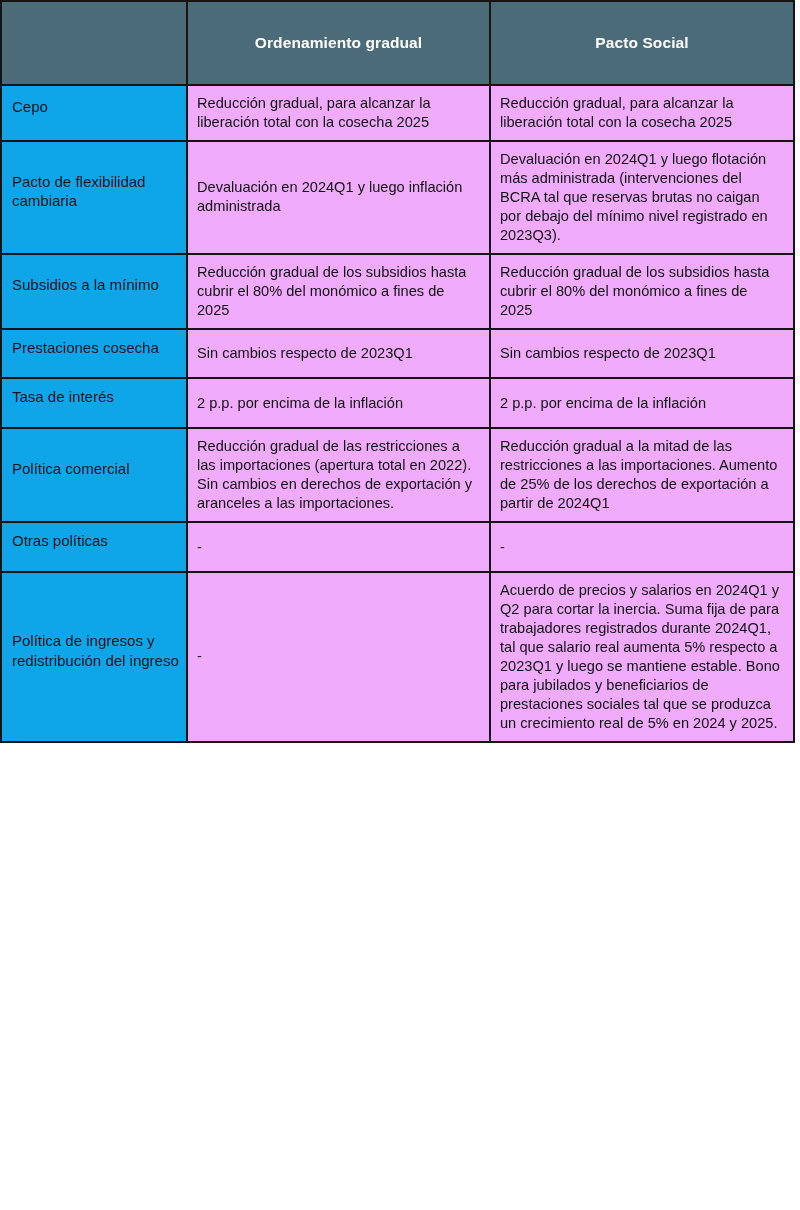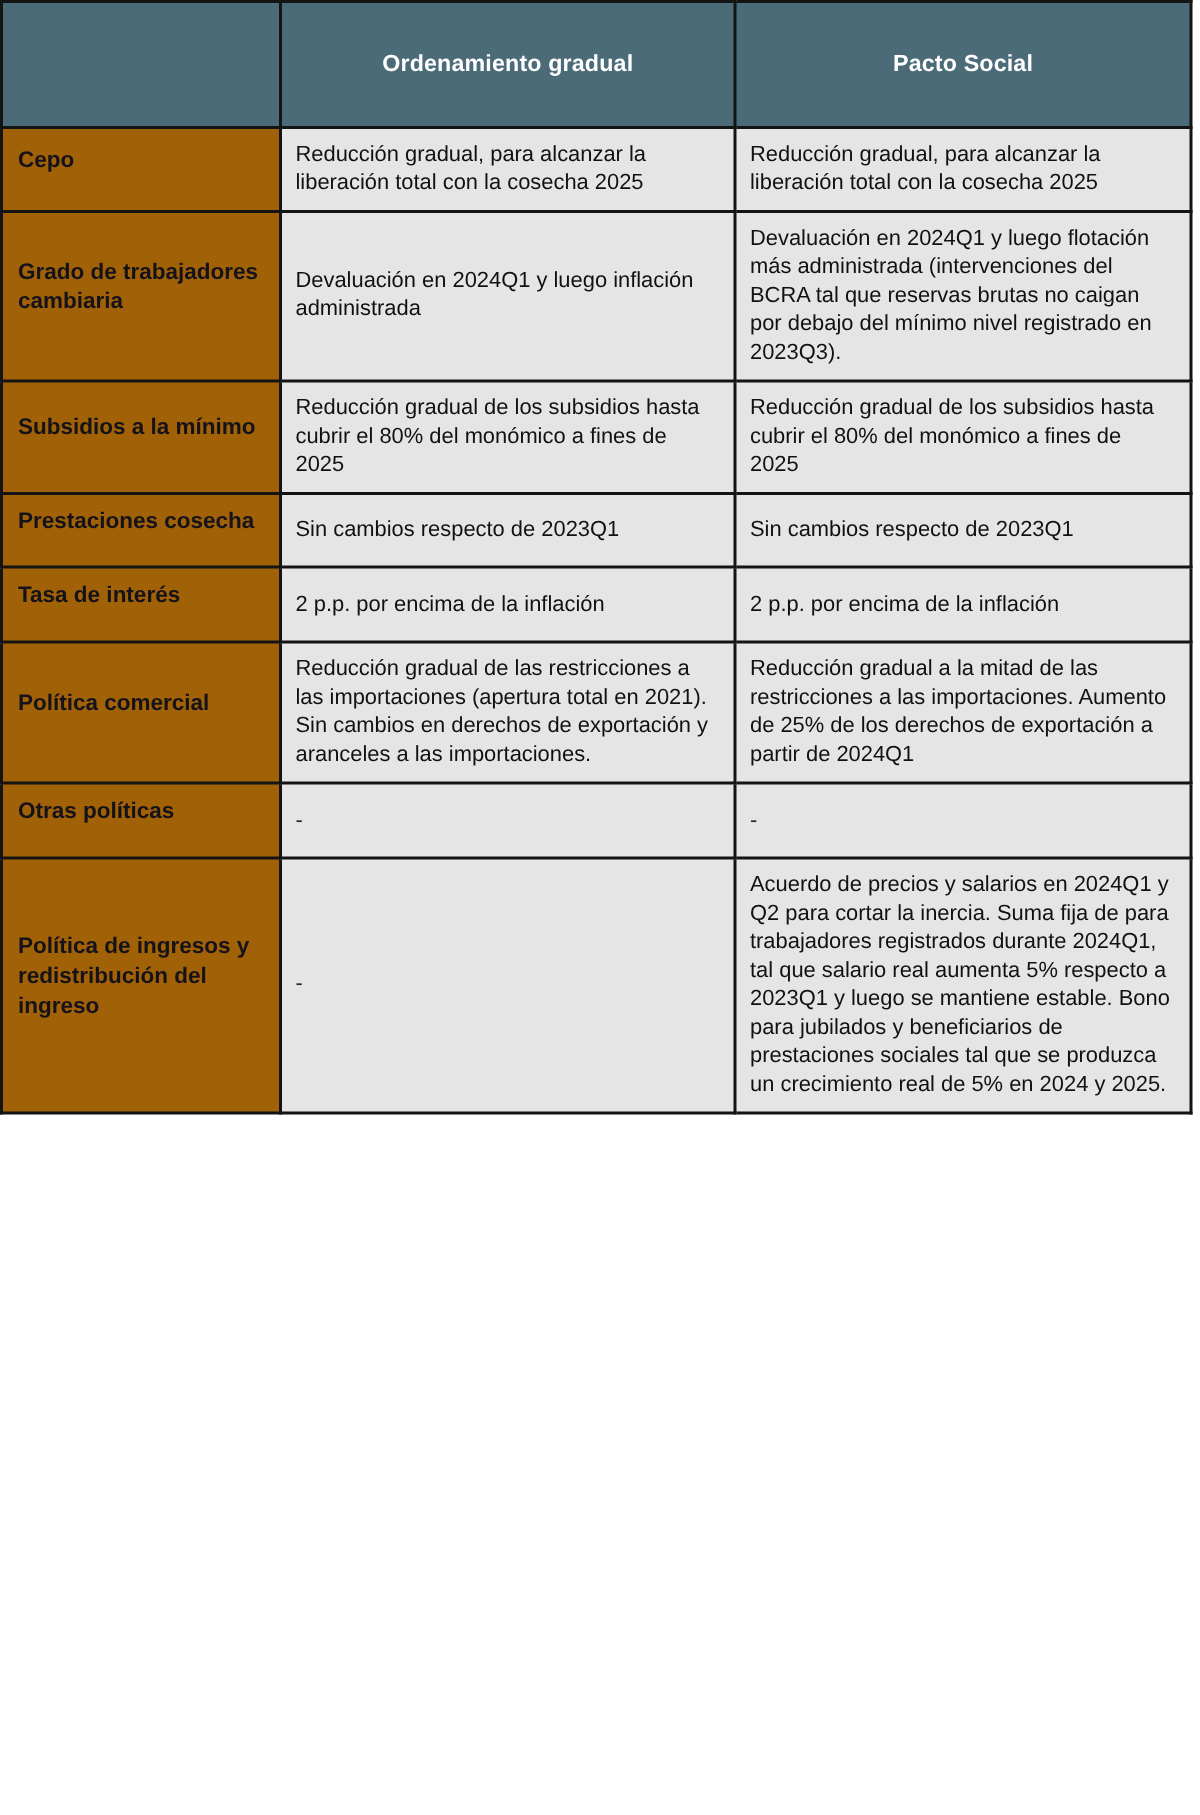--- a/index.html
+++ b/index.html
@@ -35,32 +35,32 @@
     height: 42px;
     padding: 20px 6px;
     border: 2px solid #141414;
     letter-spacing: 0.1px;
   }
   thead th.corner-head {
     border-left: 2px solid #141414;
   }
 
   tbody th.row-label {
-    background: #a16207;
+    background: #0ea5e9;
     color: #16121a;
-    font-weight: bold;
+    font-weight: normal;
     font-size: 15px;
     text-align: left;
     vertical-align: middle;
     padding: 8px 0 20px 10px;
     border: 2px solid #141414;
     line-height: 1.32;
   }
   tbody td.cell {
-    background: #e5e5e5;
+    background: #f0abfc;
     color: #111111;
     font-size: 14.6px;
     text-align: left;
     vertical-align: middle;
     padding: 8px 10px 8px 9px;
     border: 2px solid #141414;
     line-height: 1.30;
   }
   tbody td.cell.empty-dash {
     color: #2a2a2a;
@@ -83,42 +83,42 @@
         <th>Pacto Social</th>
       </tr>
     </thead>
     <tbody>
       <tr>
         <th class="row-label">Cepo</th>
         <td class="cell">Reducción gradual, para alcanzar la liberación total con la cosecha 2025</td>
         <td class="cell">Reducción gradual, para alcanzar la liberación total con la cosecha 2025</td>
       </tr>
       <tr>
-        <th class="row-label">Grado de trabajadores cambiaria</th>
+        <th class="row-label">Pacto de flexibilidad cambiaria</th>
         <td class="cell">Devaluación en 2024Q1 y luego inflación administrada</td>
         <td class="cell">Devaluación en 2024Q1 y luego flotación más administrada (intervenciones del BCRA tal que reservas brutas no caigan por debajo del mínimo nivel registrado en 2023Q3).</td>
       </tr>
       <tr>
         <th class="row-label">Subsidios a la mínimo</th>
         <td class="cell">Reducción gradual de los subsidios hasta cubrir el 80% del monómico a fines de 2025</td>
         <td class="cell">Reducción gradual de los subsidios hasta cubrir el 80% del monómico a fines de 2025</td>
       </tr>
       <tr>
         <th class="row-label">Prestaciones cosecha</th>
         <td class="cell">Sin cambios respecto de 2023Q1</td>
         <td class="cell">Sin cambios respecto de 2023Q1</td>
       </tr>
       <tr>
         <th class="row-label">Tasa de interés</th>
         <td class="cell">2 p.p. por encima de la inflación</td>
         <td class="cell">2 p.p. por encima de la inflación</td>
       </tr>
       <tr>
         <th class="row-label">Política comercial</th>
-        <td class="cell">Reducción gradual de las restricciones a las importaciones (apertura total en 2021). Sin cambios en derechos de exportación y aranceles a las importaciones.</td>
+        <td class="cell">Reducción gradual de las restricciones a las importaciones (apertura total en 2022). Sin cambios en derechos de exportación y aranceles a las importaciones.</td>
         <td class="cell">Reducción gradual a la mitad de las restricciones a las importaciones. Aumento de 25% de los derechos de exportación a partir de 2024Q1</td>
       </tr>
       <tr>
         <th class="row-label">Otras políticas</th>
         <td class="cell empty-dash">-</td>
         <td class="cell empty-dash">-</td>
       </tr>
       <tr>
         <th class="row-label">Política de ingresos y redistribución del ingreso</th>
         <td class="cell empty-dash">-</td>

